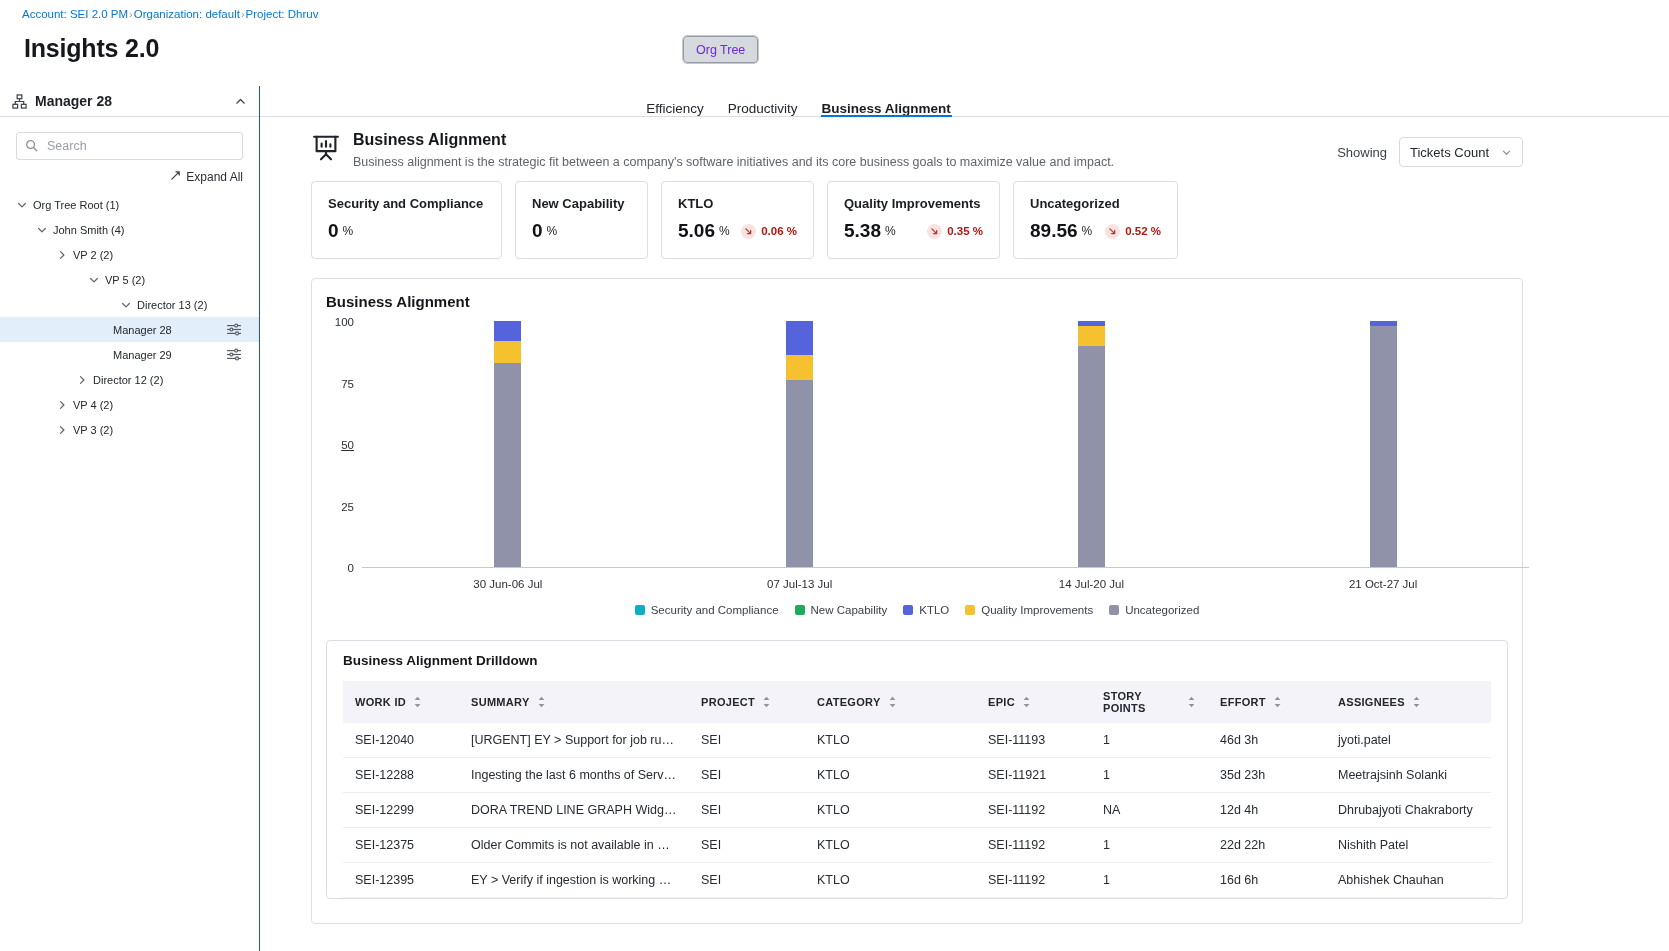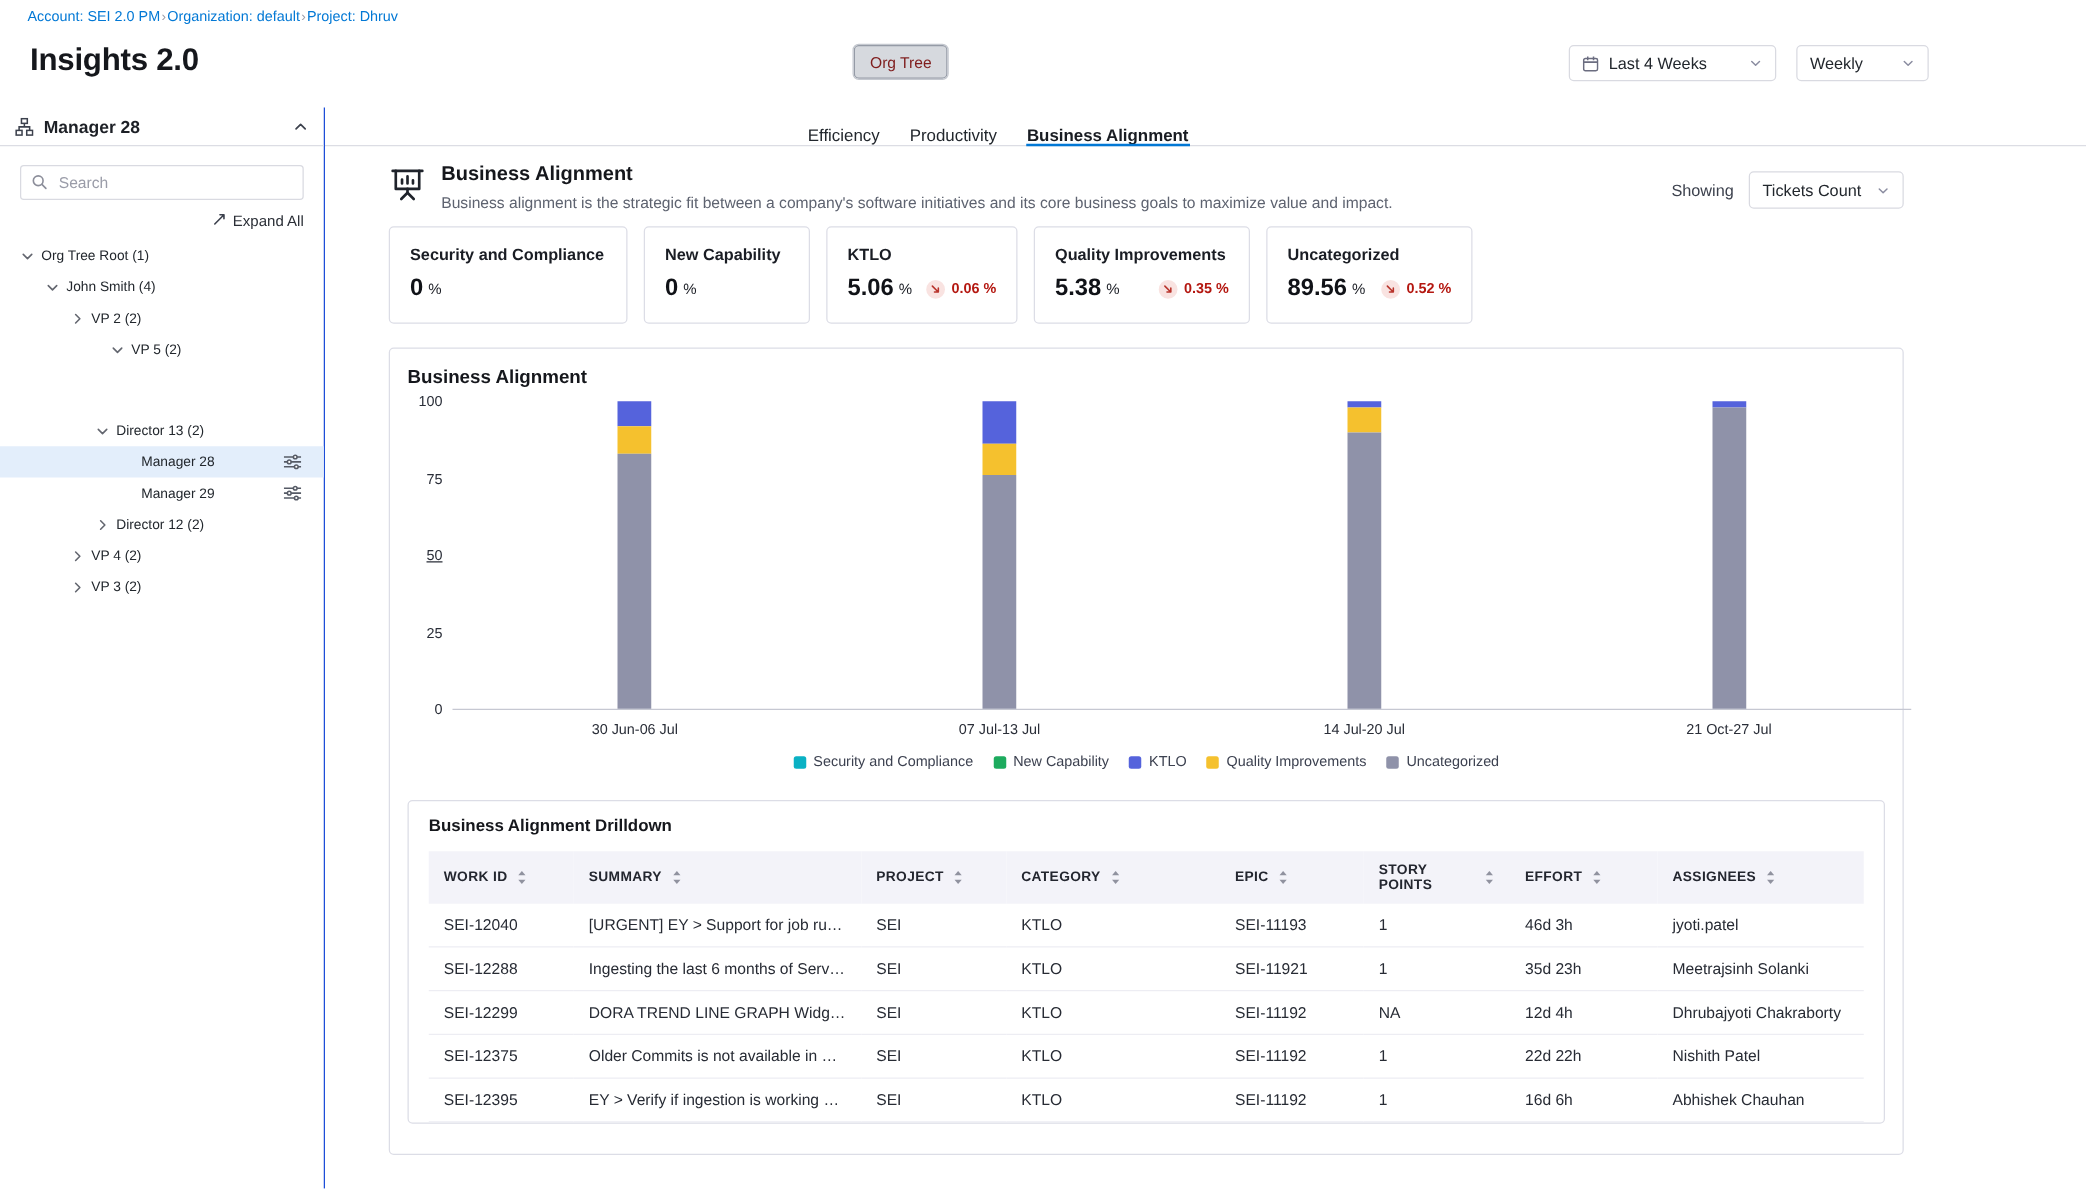--- a/index.html
+++ b/index.html
@@ -6,21 +6,21 @@
   html,body { background:#fff; }
   body { font-family: "Liberation Sans", "DejaVu Sans", sans-serif; color:#22272d; }
   .app { width:1669px; height:951px; overflow:hidden; position:relative; background:#fff; }
 
   
   .topbar { height:86px; position:relative; }
   .breadcrumb { position:absolute; left:22px; top:8px; display:flex; align-items:center; gap:1px; font-size:11.5px; }
   .crumb { color:#0278d5; cursor:pointer; }
   .crumb-sep { color:#9a9ca8; font-size:11px; }
   .page-title { position:absolute; left:24px; top:34px; font-size:25px; font-weight:700; color:#15171c; letter-spacing:-0.2px; }
-  .org-tree-btn { position:absolute; left:683px; top:36px; height:27px; padding:0 12px; background:#d6d9de; border:1px solid #959ba6; outline:1px solid #c4c8cf; border-radius:4px; font-size:12.5px; color:#7f1d1d; font-family:inherit; cursor:pointer; }
+  .org-tree-btn { position:absolute; left:683px; top:36px; height:27px; padding:0 12px; background:#d6d9de; border:1px solid #959ba6; outline:1px solid #c4c8cf; border-radius:4px; font-size:12.5px; color:#6d28d9; font-family:inherit; cursor:pointer; }
   .top-controls { position:absolute; right:126px; top:36px; display:flex; gap:16px; }
   .select { border:1px solid #d9dae1; border-radius:4px; background:#fff; display:flex; align-items:center; padding:0 10px; gap:8px; font-size:13px; color:#22272d; cursor:pointer; }
   .date-select { width:166px; height:29px; }
   .gran-select { width:106px; height:29px; justify-content:space-between; }
   .sel-chev { margin-left:auto; display:flex; }
   .gran-select .sel-chev { margin-left:0; }
   .sel-ic { display:flex; }
 
   
   .body-row { display:flex; height:865px; }
@@ -108,46 +108,20 @@
   <header class="topbar">
     <nav class="breadcrumb">
         <span class="crumb">Account: SEI 2.0 PM</span>
         <span class="crumb-sep">›</span>
         <span class="crumb">Organization: default</span>
         <span class="crumb-sep">›</span>
         <span class="crumb">Project: Dhruv</span>
       </nav>
     <h1 class="page-title">Insights 2.0</h1>
     <button class="org-tree-btn">Org Tree</button>
-    <div class="top-controls">
-      <div class="select date-select">
-        <span class="sel-ic">
-            <svg width="13" height="14" viewBox="0 0 14 14">
-              <rect x="1" y="2.5" width="12" height="10.5" rx="1.5" fill="none" stroke="#6b6d80" stroke-width="1.3"></rect>
-              <line x1="4.5" y1="0.8" x2="4.5" y2="4" stroke="#6b6d80" stroke-width="1.3"></line>
-              <line x1="9.5" y1="0.8" x2="9.5" y2="4" stroke="#6b6d80" stroke-width="1.3"></line>
-              <line x1="1" y1="5.6" x2="13" y2="5.6" stroke="#6b6d80" stroke-width="1.3"></line>
-            </svg>
-          </span>
-        <span class="sel-text">Last 4 Weeks</span>
-        <span class="sel-chev">
-            <svg width="11" height="11" viewBox="0 0 16 16">
-              <path d="M3.5 6l4.5 4.5L12.5 6" fill="none" stroke="#8a8ca0" stroke-width="1.7" stroke-linecap="round" stroke-linejoin="round"></path>
-            </svg>
-          </span>
-      </div>
-      <div class="select gran-select">
-        <span class="sel-text">Weekly</span>
-        <span class="sel-chev">
-            <svg width="11" height="11" viewBox="0 0 16 16">
-              <path d="M3.5 6l4.5 4.5L12.5 6" fill="none" stroke="#8a8ca0" stroke-width="1.7" stroke-linecap="round" stroke-linejoin="round"></path>
-            </svg>
-          </span>
-      </div>
-    </div>
   </header>
 
   <div class="body-row">
 
     <aside class="sidebar">
       <div class="sidebar-header">
         <span class="sb-ic">
             <svg width="15" height="15" viewBox="0 0 16 16" fill="none" stroke="#3c414d" stroke-width="1.3">
               <rect x="5.5" y="1" width="5" height="4"></rect>
               <rect x="1" y="11" width="5" height="4"></rect>
@@ -203,21 +177,21 @@
             <span class="tree-label">VP 2 (2)</span>
           </div>
           <div class="tree-row" style="padding-left: 44px; margin-left: 44px;">
             <span class="chev">
               <svg width="12" height="12" viewBox="0 0 16 16">
                 <path d="M3.5 6l4.5 4.5L12.5 6" fill="none" stroke="#63666f" stroke-width="1.7" stroke-linecap="round" stroke-linejoin="round"></path>
               </svg>
             </span>
             <span class="tree-label">VP 5 (2)</span>
           </div>
-          <div class="tree-row" style="padding-left: 76px; margin-top: 40px;">
+          <div class="tree-row" style="padding-left: 120px;">
             <span class="chev">
               <svg width="12" height="12" viewBox="0 0 16 16">
                 <path d="M3.5 6l4.5 4.5L12.5 6" fill="none" stroke="#63666f" stroke-width="1.7" stroke-linecap="round" stroke-linejoin="round"></path>
               </svg>
             </span>
             <span class="tree-label">Director 13 (2)</span>
           </div>
           <div class="tree-row selected" style="padding-left: 96px;">
             <span class="chev-space"></span>
             <span class="tree-label">Manager 28</span>

